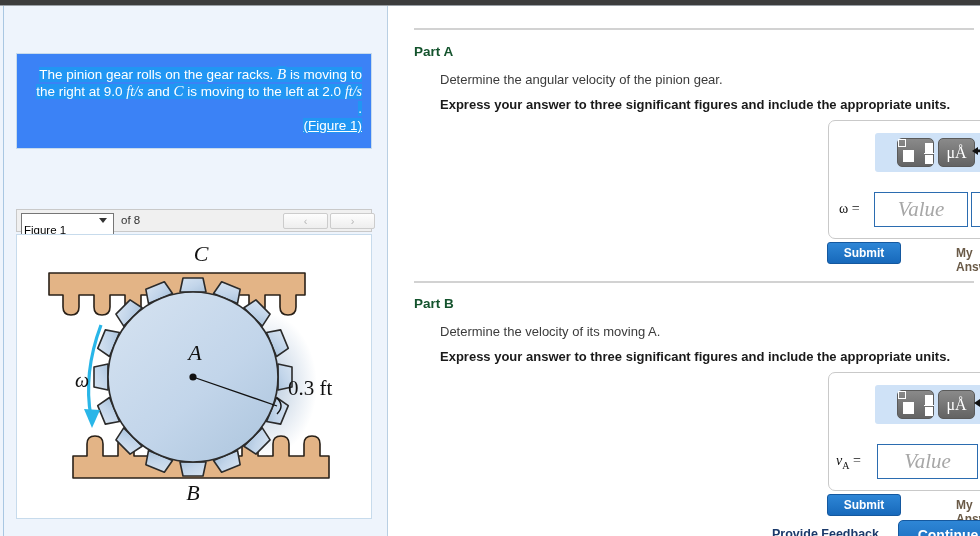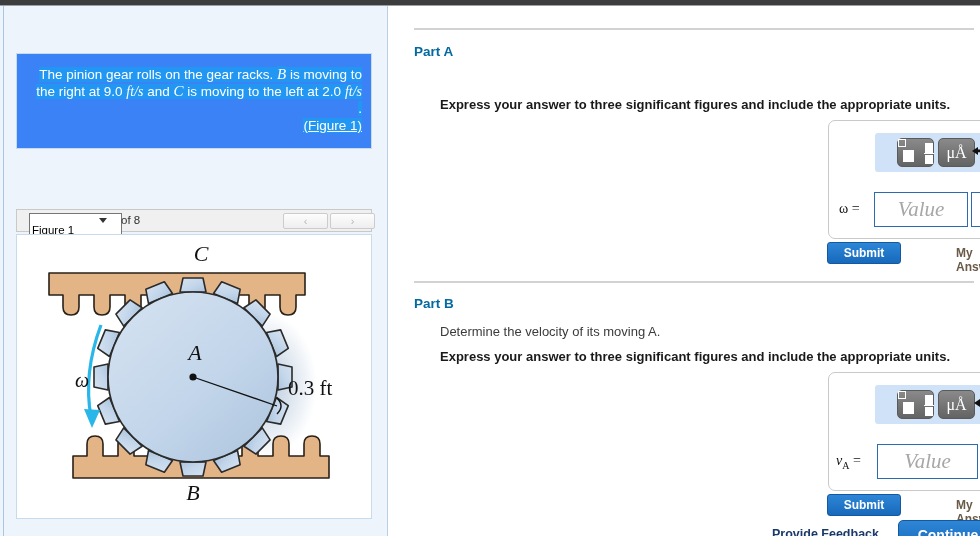--- a/index.html
+++ b/index.html
@@ -39,21 +39,21 @@
   .mvar{font-family:"Liberation Serif", serif;font-style:italic;font-size:15px;}
   .munit{font-family:"Liberation Serif", serif;font-style:italic;font-size:14px;}
   .figlink{color:#ffffff;text-decoration:underline;}
 
   
   .fig-bar{
     position:absolute;left:16px;top:203px;width:356px;height:23px;
     background:#f0f0f0;border:1px solid #c9c9c9;box-sizing:border-box;
   }
   .fig-select{
-    position:absolute;left:12px;top:3px;width:93px;height:34px;
+    position:absolute;left:4px;top:3px;width:93px;height:34px;
     font-family:"Liberation Sans",sans-serif;font-size:11.5px;
     border:1px solid #767676;background:#ffffff;color:#000;
     padding:0 2px;box-sizing:border-box;-webkit-appearance:none;appearance:none;
   }
   .fig-caret{position:absolute;left:82px;top:8px;width:0;height:0;
     border-left:4px solid transparent;border-right:4px solid transparent;border-top:5px solid #333;}
   .fig-of{position:absolute;left:104px;top:4px;font-size:11.5px;color:#333;}
   .fig-nav{
     position:absolute;top:3px;width:45px;height:16px;
     background:linear-gradient(#fdfdfd,#eeeeee);
@@ -68,21 +68,21 @@
     background:#ffffff;border:1px solid #c7dbec;box-sizing:border-box;overflow:hidden;
   }
   .fig-canvas svg{display:block;}
 
   
   .right-pane{position:absolute;left:388px;top:6px;width:592px;height:530px;background:#fff;}
   .hr{position:absolute;left:26px;width:560px;height:2px;background:#d2d2d2;}
   .hr-a{top:22px;}
   .hr-b{top:275px;}
 
-  .part-head{position:absolute;left:26px;font-size:13.5px;font-weight:bold;color:#0369a1;}
+  .part-head{position:absolute;left:26px;font-size:13.5px;font-weight:bold;color:#14532d;}
   .part-a-head{top:38px;}
   .part-b-head{top:290px;}
 
   .q-text{position:absolute;left:52px;font-size:13px;color:#3b3b3b;}
   .q-a{top:66px;}
   .q-b{top:318px;}
 
   .bold-note{position:absolute;left:52px;font-size:13px;font-weight:bold;color:#1a1a1a;text-align:center;}
   .note-a{top:91px;}
   .note-b{top:343px;}
@@ -326,20 +326,21 @@
   </div>
 </div>
 
 <div class="left-edge-line"></div>
 <div class="left-divider"></div>
 
 <div class="right-pane">
 
   <div class="hr hr-a"></div>
   <div class="part-head part-a-head">Part A</div>
+  <div class="q-text q-a">Determine the angular velocity of the pinion gear.</div>
   <div class="bold-note note-a">Express your answer to three significant figures and include the appropriate units.</div>
 
   <div class="answer-card card-a">
     <div class="mathbar bar-a">
       <div class="mbtn mbtn-tpl">
         <div class="tpl-sq tpl-s1"></div>
         <div class="tpl-s2"></div>
         <div class="tpl-sq tpl-s3"></div>
         <div class="tpl-line"></div>
         <div class="tpl-sq tpl-s4"></div>

